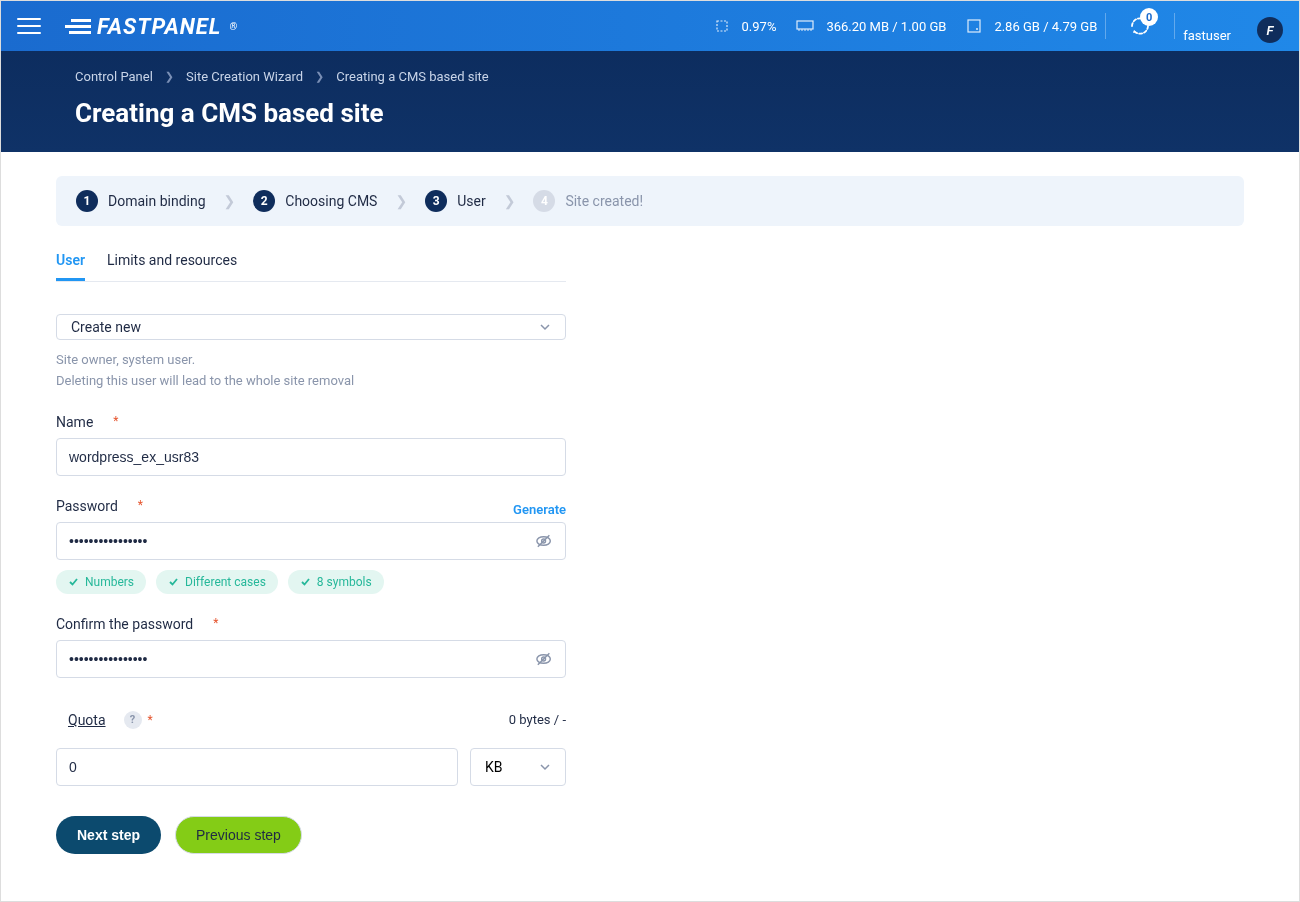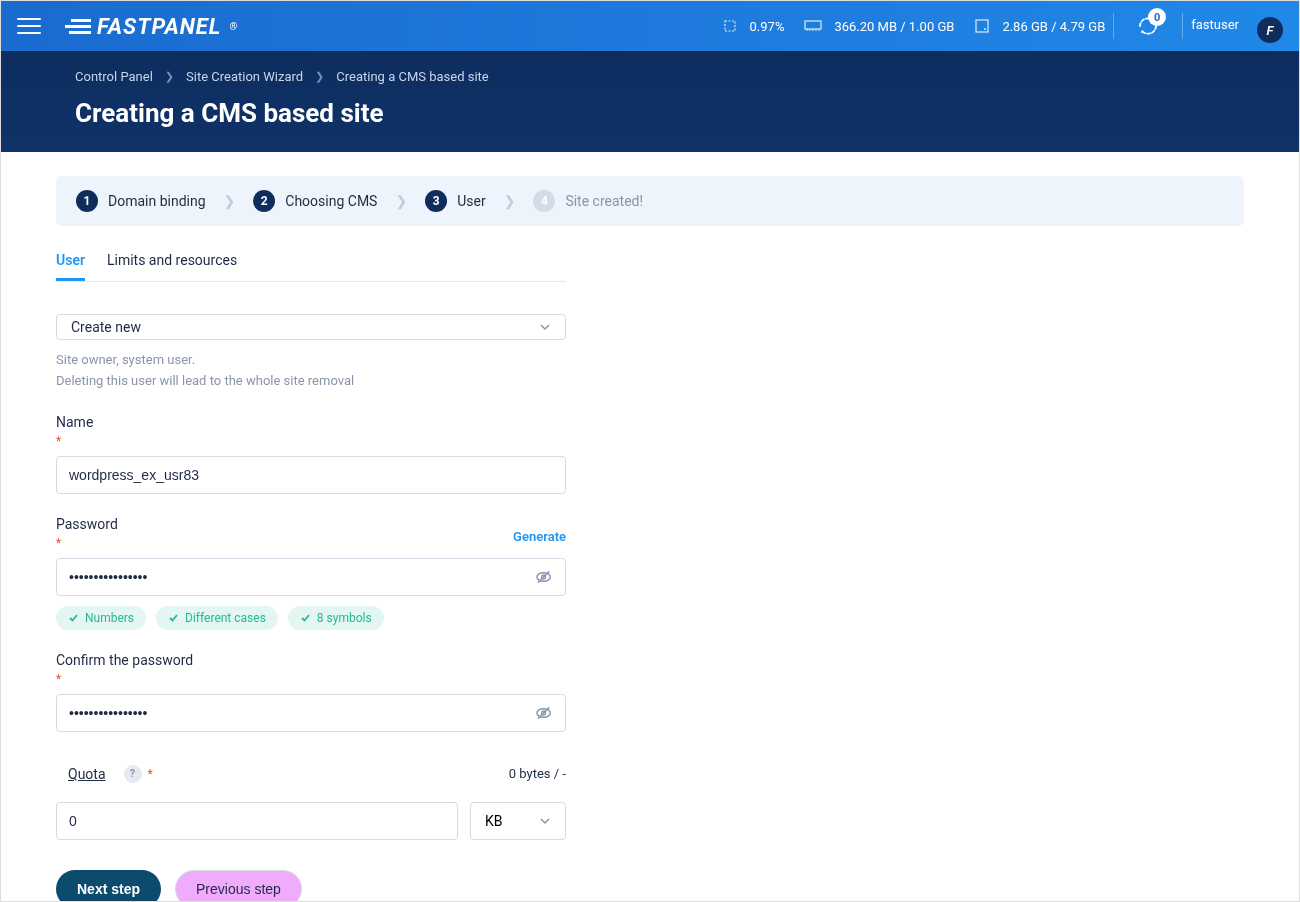--- a/index.html
+++ b/index.html
@@ -56,21 +56,21 @@
     }
     .notif-badge {
       position: absolute; top: -6px; right: -6px;
       background: #fff; color: #1a6bcf;
       border-radius: 10px; min-width: 18px; height: 18px;
       font-size: 11px; font-weight: 700;
       display: flex; align-items: center; justify-content: center;
       padding: 0 4px;
     }
     .sep { width: 1px; height: 26px; background: rgba(255,255,255,0.3); margin: 0 8px; }
-    .user-area { display: flex; align-items: flex-start; gap: 18px; margin-top: 8px; }
+    .user-area { display: flex; align-items: flex-end; gap: 26px; margin-top: 8px; }
     .avatar {
       width: 26px; height: 26px; border-radius: 50%;
       background: #0f2d5c; display: flex; align-items: center; justify-content: center;
       font-size: 13px; font-weight: 600; font-style: italic;
     }
 
     
     .subheader {
       background: linear-gradient(180deg, #0d2d5f 0%, #0f3267 100%);
       padding: 18px 74px 24px 74px;
@@ -124,23 +124,22 @@
     .select {
       border: 1px solid #d5dbe6; border-radius: 4px;
       padding: 4px 14px; display: flex; align-items: center;
       justify-content: space-between; cursor: pointer;
       font-size: 14px; color: #1f2a44; text-align: right;
     }
     .select .chevron { color: #8a95ab; }
     .help-text { font-size: 13px; color: #8a95ab; margin-top: 10px; line-height: 1.6; }
     .label {
       font-size: 14px; color: #1f2a44;
-      display: flex; align-items: flex-start; gap: 4px;
+      display: flex; align-items: flex-start; gap: 20px;
       margin-bottom: 8px;
-      flex-direction: column;
     }
     .label .req { color: #e5532c; font-size: 12px; }
     .label-row { display: flex; justify-content: space-between; align-items: center; }
     .gen-link { font-size: 13px; color: #2196f3; font-weight: 600; cursor: pointer; }
     .input-wrap {
       border: 1px solid #d5dbe6; border-radius: 4px;
       display: flex; align-items: center;
       padding: 0 12px;
     }
     .input-wrap input {
@@ -175,21 +174,21 @@
       font-size: 14px; cursor: pointer;
     }
 
     .actions { display: flex; gap: 14px; margin-top: 30px; }
     .btn {
       border-radius: 20px; padding: 10px 20px;
       font-size: 14px; cursor: pointer;
       border: 1px solid transparent;
     }
     .btn.primary { background: #0c4a6e; color: #fff; font-weight: 600; }
-    .btn.secondary { background: #f0abfc; color: #1f2a44; border-color: #d5dbe6; }
+    .btn.secondary { background: #84cc16; color: #1f2a44; border-color: #d5dbe6; }
   </style>
 </head>
 <body>
 
 <div class="header">
   <div class="menu-icon">
     <span></span>
       <span></span>
       <span></span>
   </div>

